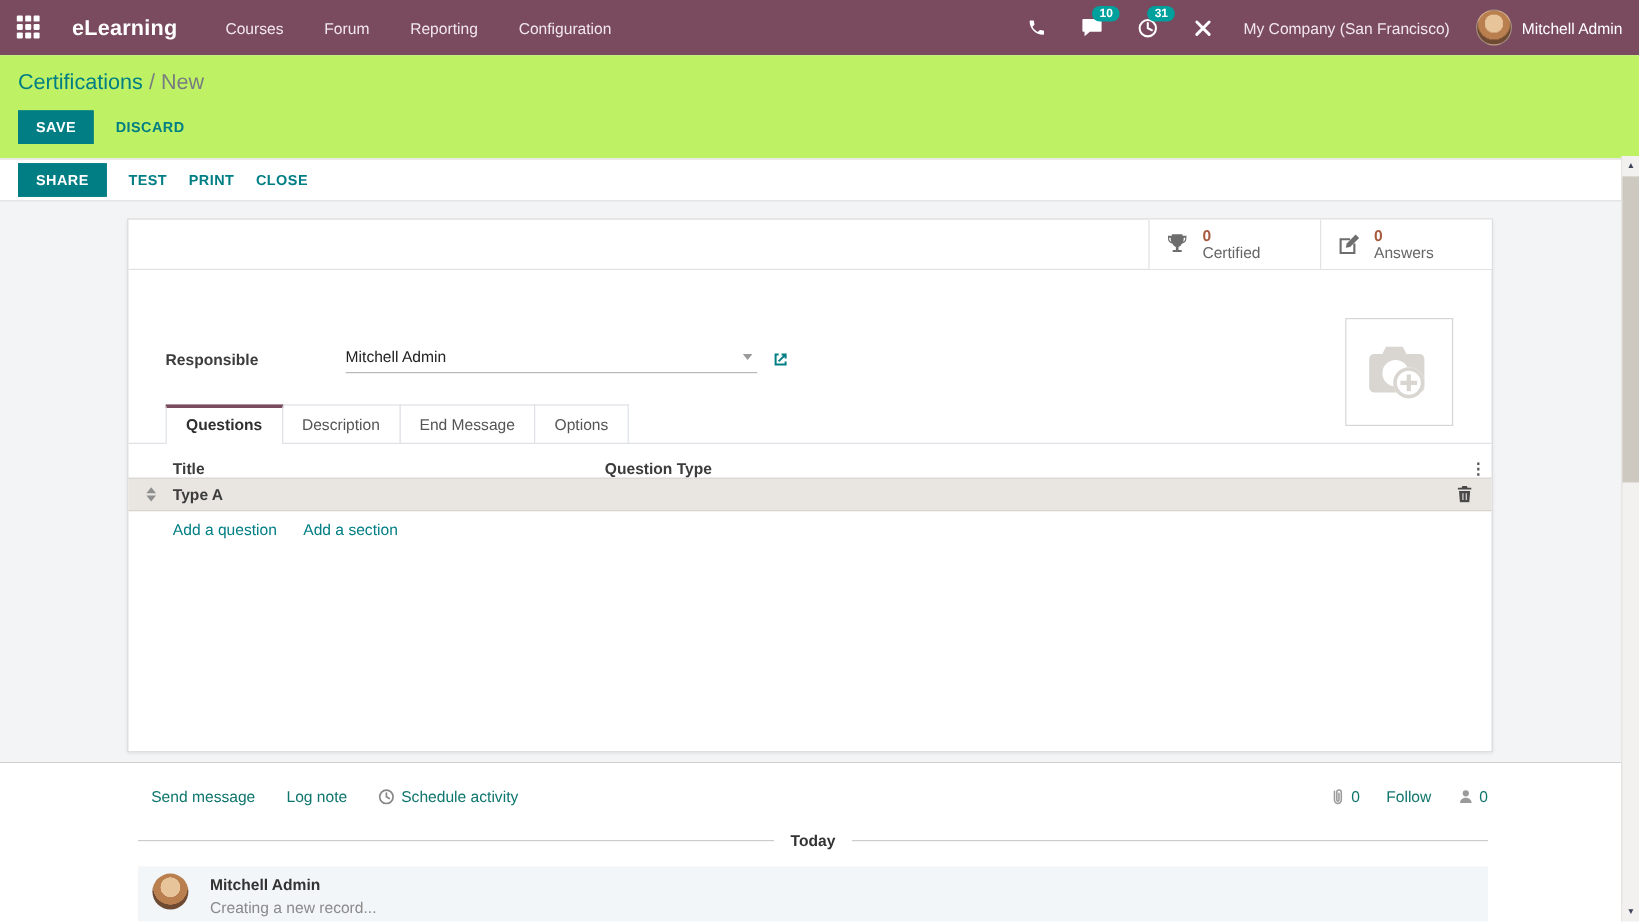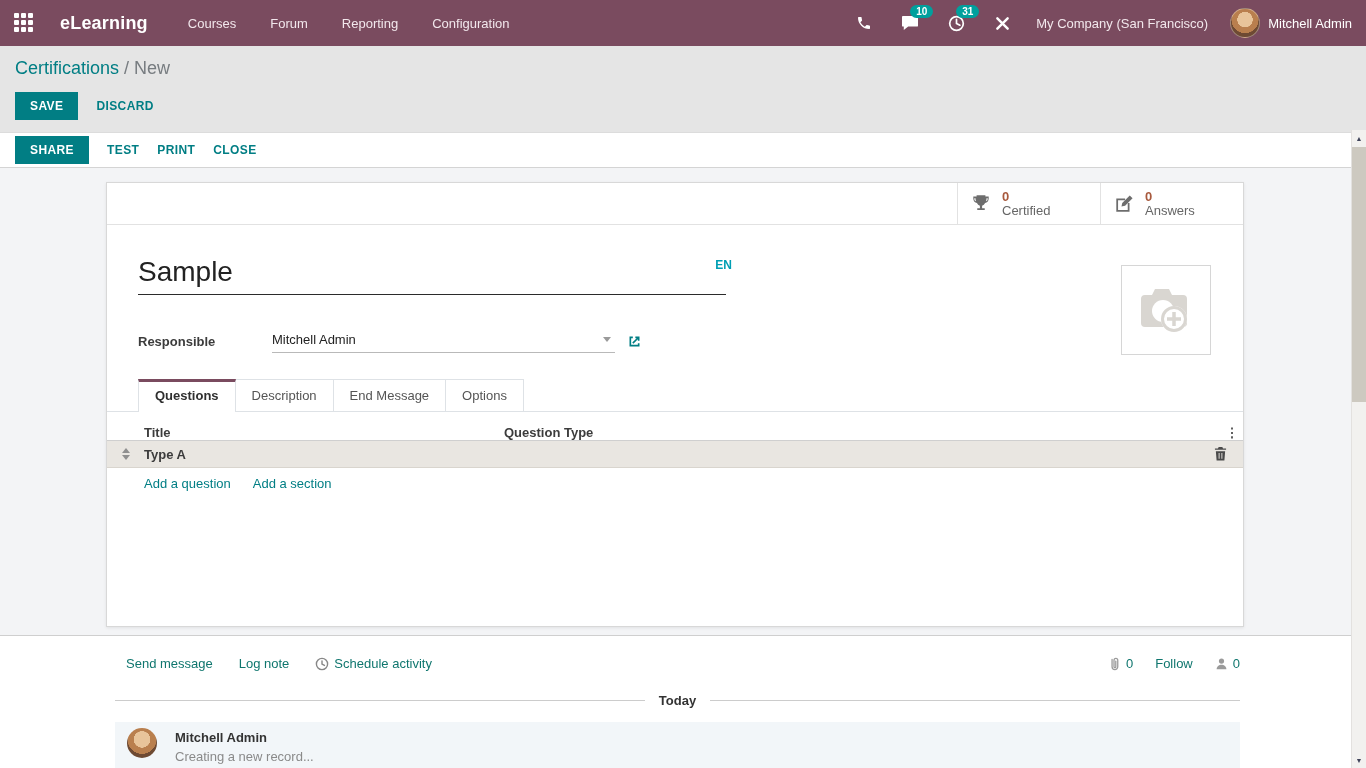--- a/index.html
+++ b/index.html
@@ -23,21 +23,21 @@
   .badge { position:absolute; top:-6px; left:12px; background:#00a09d; color:#fff;
            font-size:10px; font-weight:bold; border-radius:8px; padding:1px 6px; line-height:11px; }
   .company { font-size:13px; color:#f2e7ec; cursor:pointer; }
   .userbox { display:flex; align-items:center; gap:8px; cursor:pointer; }
   .avatar { width:30px; height:30px; border-radius:50%;
             background:radial-gradient(circle at 50% 38%, #e8c49a 0 34%, #b97f4e 35% 60%, #6e4a33 61%);
             border:1px solid rgba(255,255,255,.35); }
   .username { font-size:13px; color:#fff; }
 
   
-  .cp { background:#e5e5e5; padding:12px 15px 0 15px; }
+  .cp { background:#bef264; padding:12px 15px 0 15px; }
   .breadcrumb { font-size:18px; }
   .bc-link { color:#017e84; cursor:pointer; }
   .bc-sep, .bc-current { color:#777c80; }
   .btn-row { padding:13px 0 12px 0; display:flex; align-items:center; gap:18px; }
   .btn-primary { background:#017e84; color:#fff; border:1px solid #017e84; font-size:12px;
                  font-weight:bold; padding:6px 14px; letter-spacing:.4px; cursor:pointer; }
   .btn-link { background:none; border:none; color:#017e84; font-size:12px; font-weight:bold;
               letter-spacing:.4px; cursor:pointer; }
   .statusbar { border-top:1px solid #dcdcdc; border-bottom:1px solid #d4d4d4; background:#fff;
                padding:4px 15px; display:flex; align-items:center; gap:18px; height:36px; }
@@ -58,21 +58,21 @@
   .title-wrap { position:relative; width:588px; margin-top:1px; }
   .title-input { font-size:28px; color:#222; padding:2px 0 6px 0; border-bottom:1px solid #2b2b2b;
                  cursor:text; min-height:40px; }
   .lang-badge { position:absolute; right:-6px; top:4px; font-size:12px; font-weight:bold;
                 color:#009fb4; cursor:pointer; }
   .img-placeholder { position:absolute; top:40px; right:32px; width:90px; height:90px;
                      border:1px solid #d6d6d6; display:flex; align-items:center; justify-content:center;
                      cursor:pointer; background:#fff; }
 
   .resp-row { display:flex; align-items:center; margin-top:34px; }
-  .resp-label { width:134px; font-size:13px; font-weight:bold; color:#3c3c3c; }
+  .resp-label { width:150px; font-size:13px; font-weight:bold; color:#3c3c3c; }
   .m2o { position:relative; width:343px; border-bottom:1px solid #b9b9b9; padding:3px 0 5px 0;
          display:flex; align-items:center; cursor:text; }
   .m2o-value { font-size:13px; color:#222; flex:1; }
   .caret { width:0; height:0; border-left:4px solid transparent; border-right:4px solid transparent;
            border-top:5px solid #9a9a9a; margin-right:4px; cursor:pointer; }
   .ext-link { margin-left:12px; cursor:pointer; display:flex; }
 
   
   .tabs { display:flex; margin-top:26px; }
   .tab { border:1px solid #dee2e6; border-bottom:none; background:#fff; font-size:13px; color:#555;
@@ -223,24 +223,20 @@
             <path d="M15.2 2.2l2.6 2.6-6.8 6.8-3.3.7.7-3.3 6.8-6.8z"></path>
           </svg>
           <span class="stat-txt">
             <span class="stat-value">0</span>
             <span class="stat-label">Answers</span>
           </span>
         </button>
       </div>
 
       <div class="sheet-body">
-        <div class="title-wrap">
-          <div class="title-input">Sample</div>
-          <span class="lang-badge">EN</span>
-        </div>
 
         <div class="img-placeholder">
           <svg width="66" height="58" viewBox="0 0 66 58">
             <path d="M22 8h14l3 6h11a4 4 0 0 1 4 4v24a4 4 0 0 1-4 4H12a4 4 0 0 1-4-4V18a4 4 0 0 1 4-4h7l3-6z" fill="#d9d6d1"></path>
             <circle cx="30" cy="30" r="11" fill="#ffffff"></circle>
             <circle cx="41" cy="38" r="13" fill="#ffffff"></circle>
             <circle cx="41" cy="38" r="11.5" fill="none" stroke="#d9d6d1" stroke-width="3"></circle>
             <path d="M41 31v14M34 38h14" stroke="#d9d6d1" stroke-width="3.5"></path>
           </svg>
         </div>

